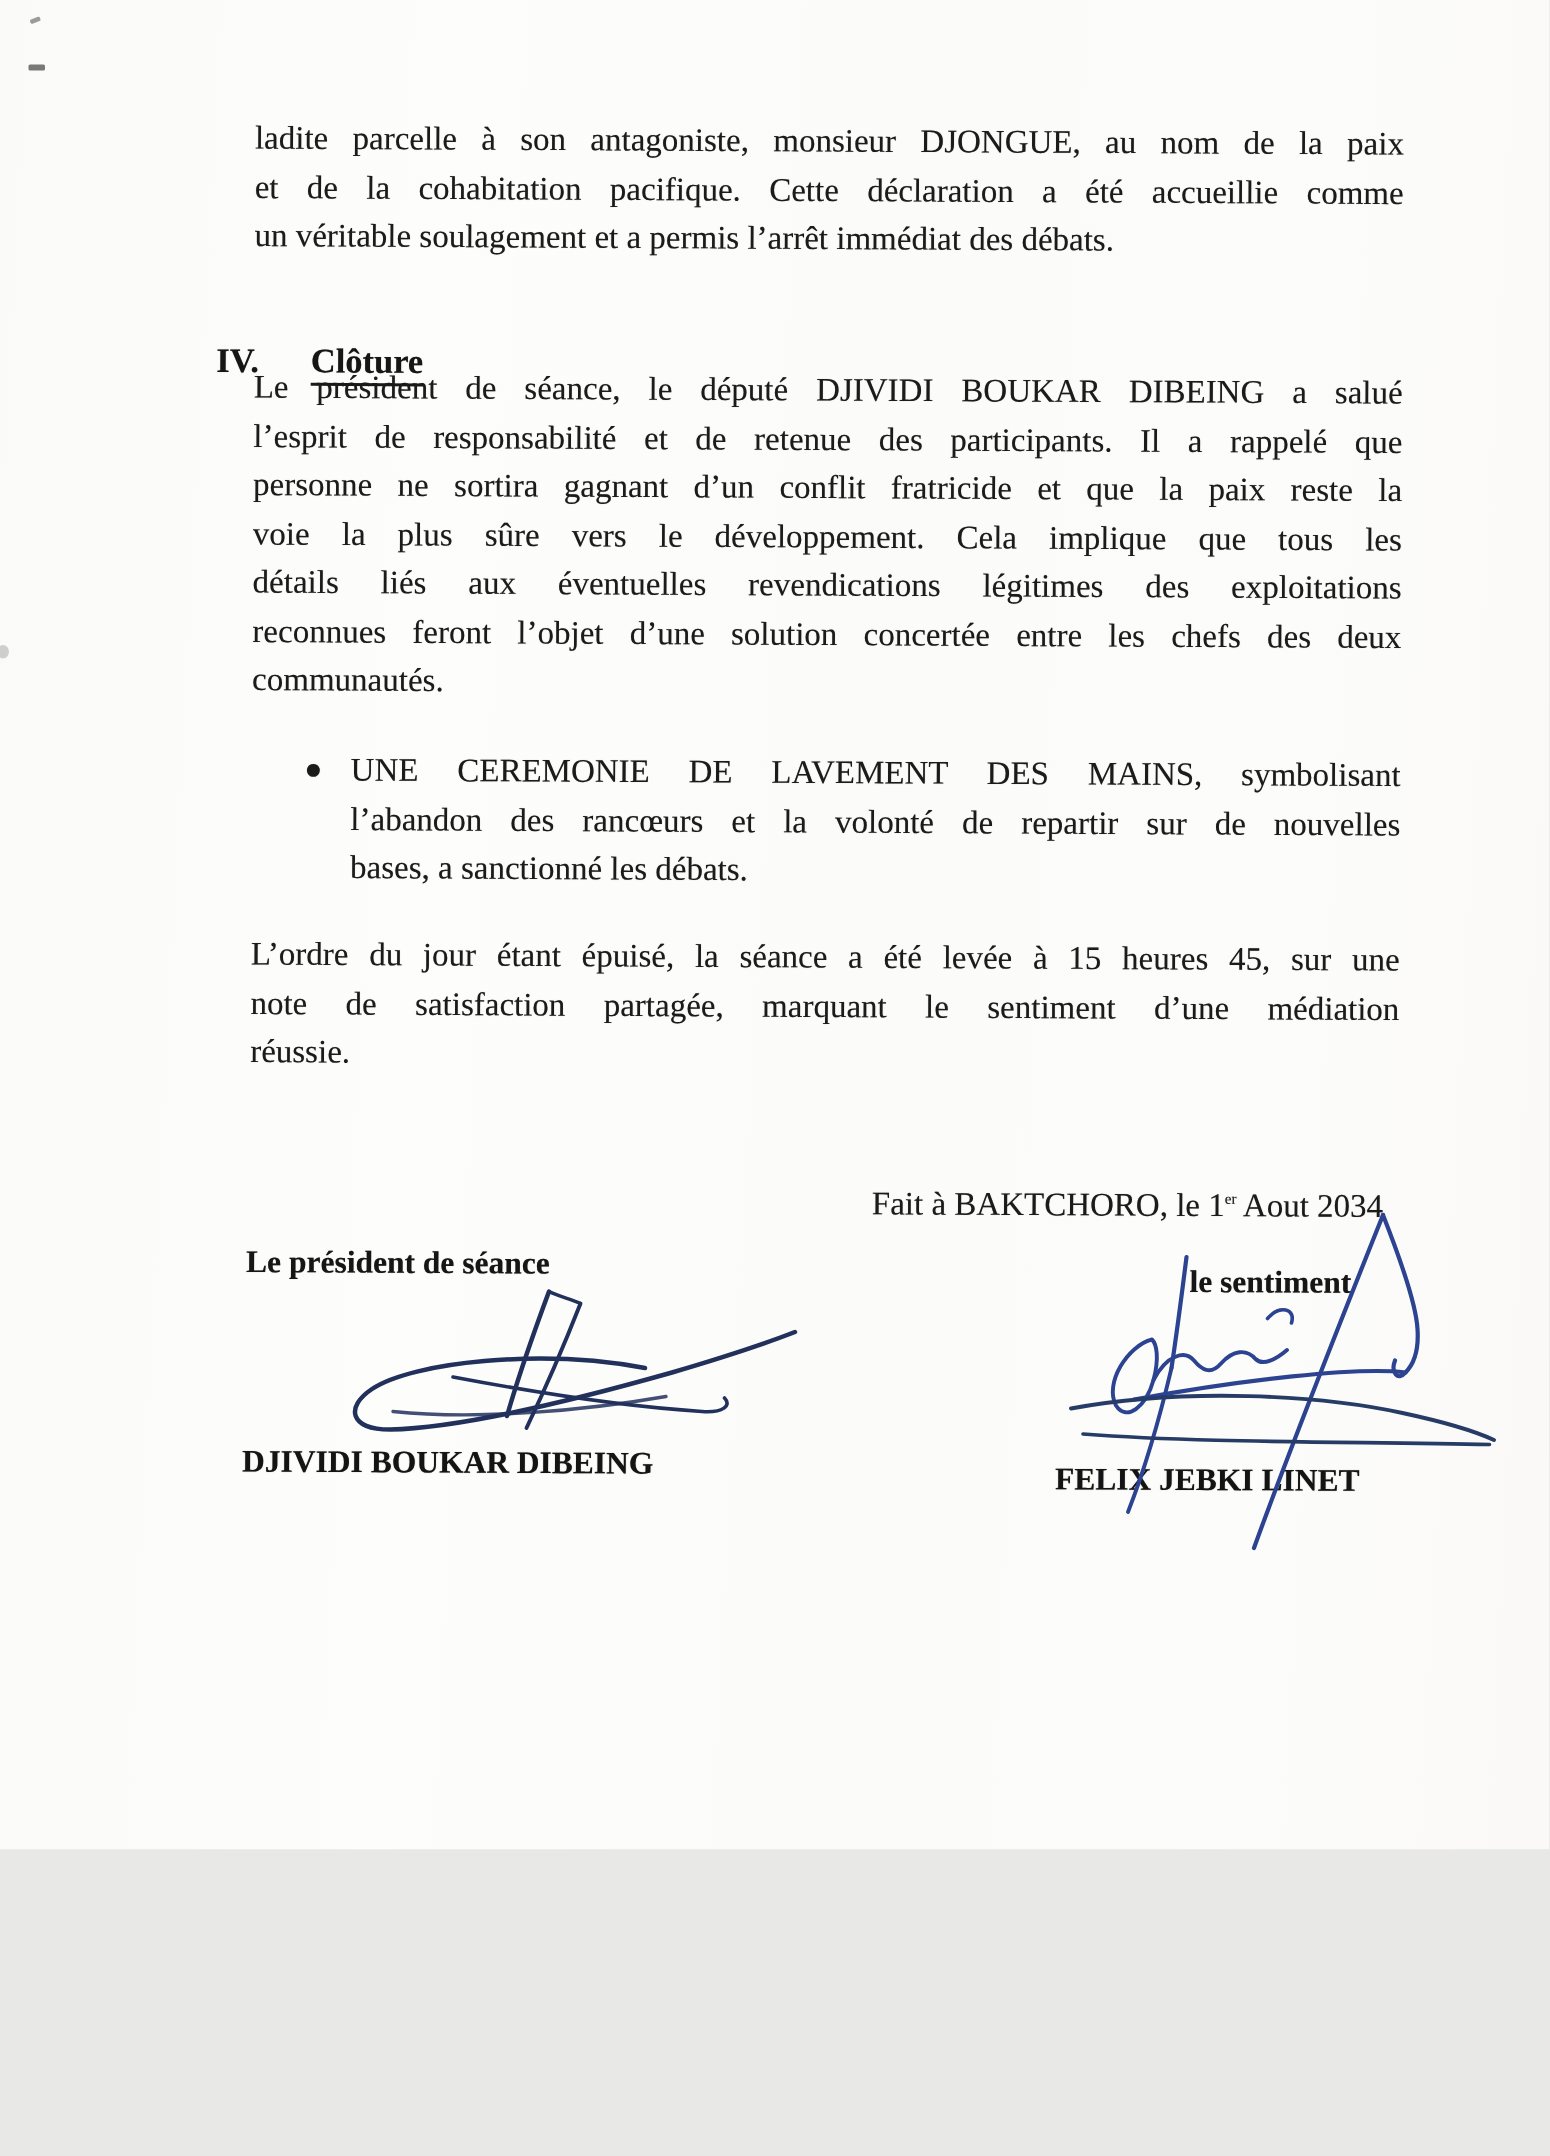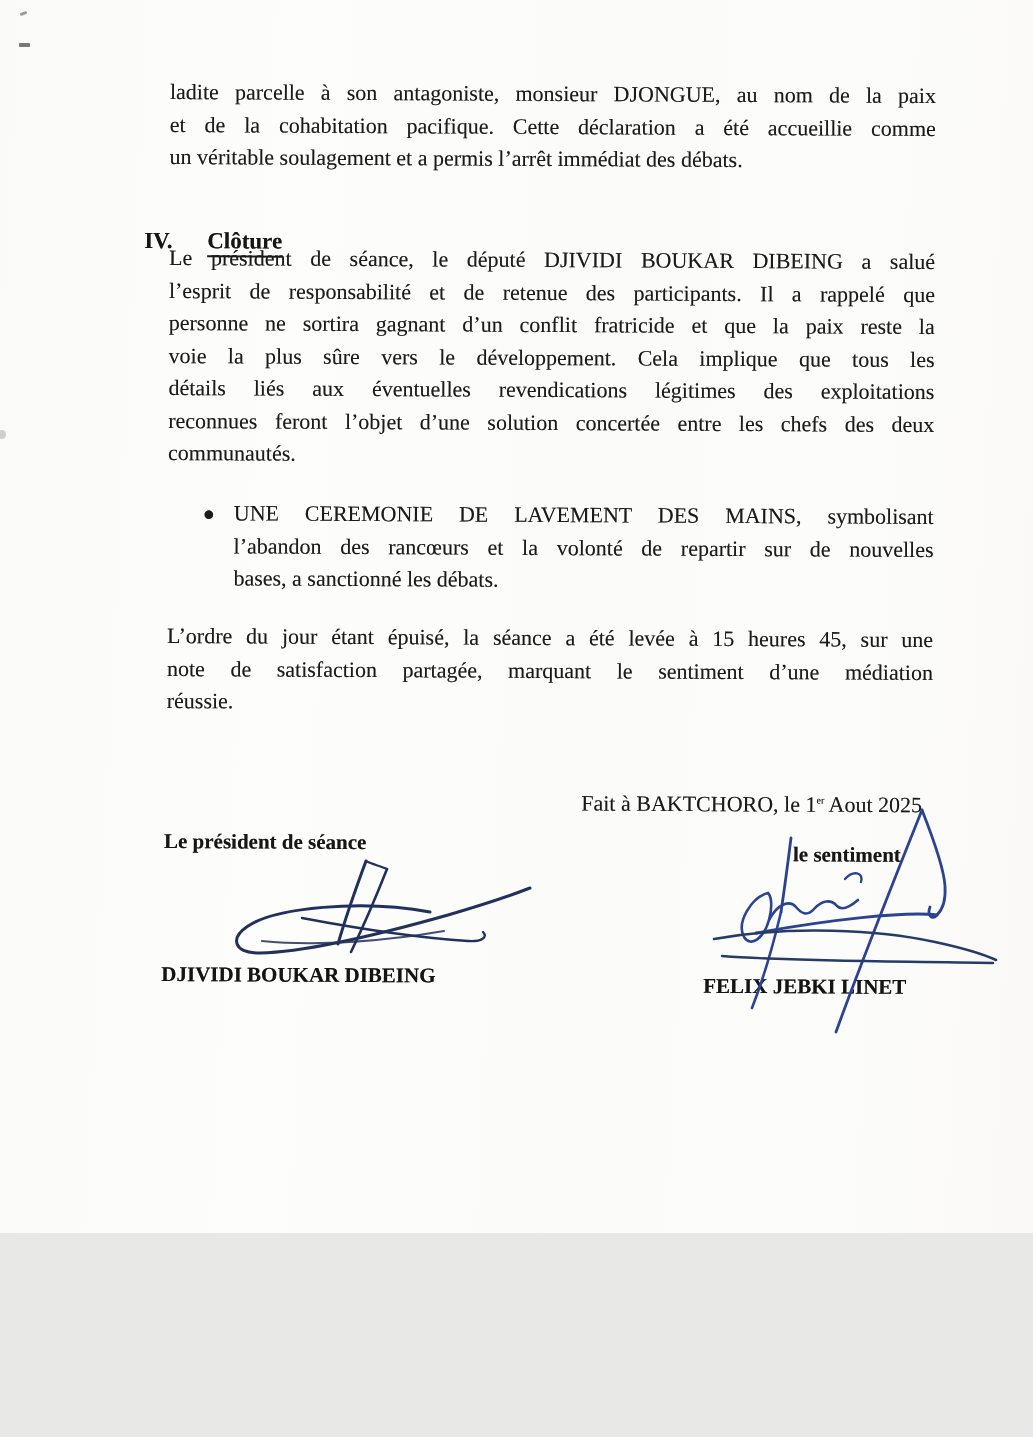--- a/index.html
+++ b/index.html
@@ -108,21 +108,21 @@
       </div>
     </div>
 
     <div class="para body-text" style="top:620px">
       <div class="jline">L’ordre du jour étant épuisé, la séance a été levée à 15 heures 45, sur une</div>
       <div class="jline">note de satisfaction partagée, marquant le sentiment d’une médiation</div>
       <div class="jline last">réussie.</div>
     </div>
 
     <div class="date-line body-text">
-      <span>Fait à BAKTCHORO, le 1</span><sup>er</sup><span> Aout 2025</span>
+      <span>Fait à BAKTCHORO, le 1</span><sup>er</sup><span> Aout 2034</span>
     </div>
 
     <div class="sig-role role-left">Le président de séance</div>
     <div class="sig-role role-right">le sentiment</div>
     <div class="sig-name name-left">DJIVIDI BOUKAR DIBEING</div>
     <div class="sig-name name-right">FELIX JEBKI LINET</div>
 
     <div class="page-curl"></div>
     <div class="page-number">3</div>
 

